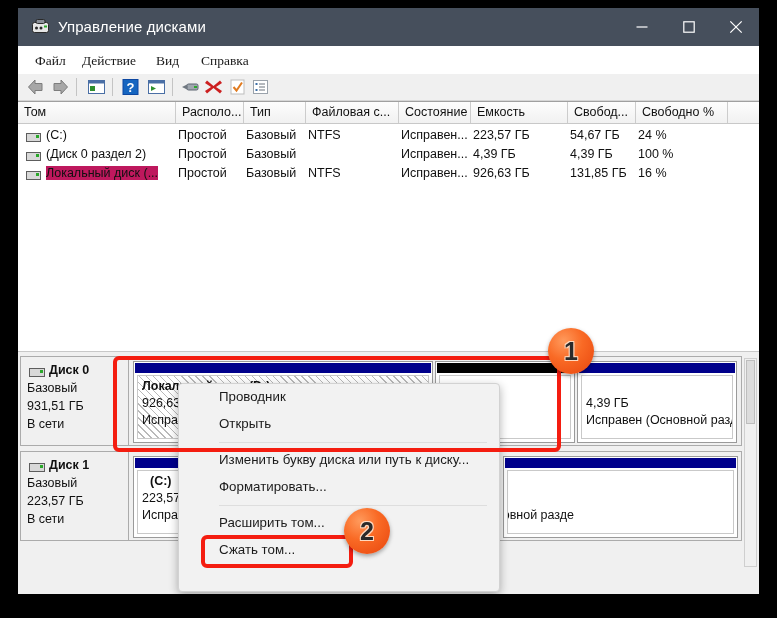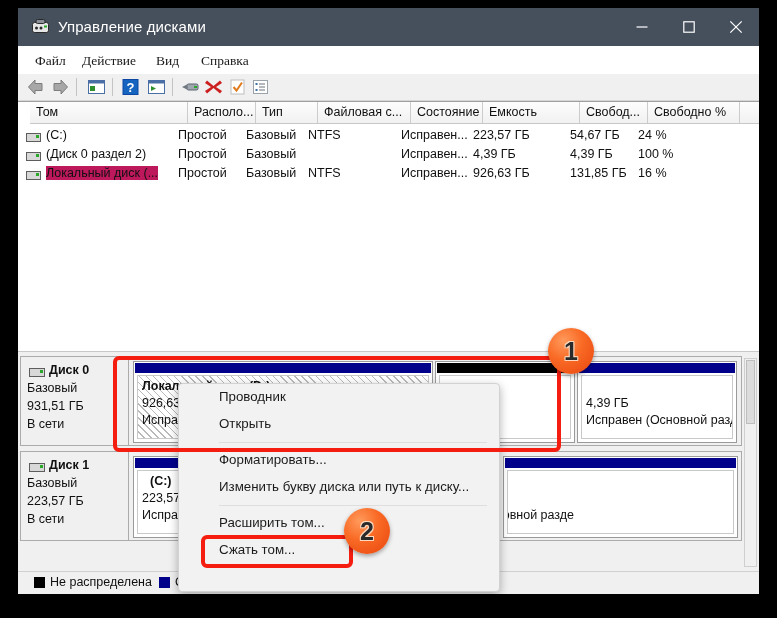--- a/index.html
+++ b/index.html
@@ -23,21 +23,21 @@
   
   .toolbar{position:absolute;left:0;top:66px;width:741px;height:26px;background:#f0f0f0;
            border-bottom:1px solid #d6d6d6;}
   .tbtn{position:absolute;top:3px;width:21px;height:20px;}
   .tbsep{position:absolute;top:4px;width:1px;height:18px;background:#c4c4c4;}
 
   
   .listpane{position:absolute;left:0;top:93px;width:741px;height:250px;background:#ffffff;
             border-top:1px solid #a0a0a0;}
   .colhdr{position:absolute;left:0;top:0;height:21px;width:741px;
-          background:linear-gradient(#fdfdfd,#f1f1f1);border-bottom:1px solid #c8c8c8;margin-left:12px;}
+          background:linear-gradient(#fdfdfd,#f1f1f1);border-bottom:1px solid #c8c8c8;}
   .ch{position:absolute;top:0;height:21px;border-right:1px solid #cccccc;box-sizing:border-box;}
   .ch span{position:absolute;left:6px;top:3px;font-size:12.5px;color:#101010;white-space:nowrap;}
   .vrow{position:absolute;left:0;height:20px;width:741px;}
   .vcell{position:absolute;top:2px;font-size:12.5px;color:#101010;white-space:nowrap;}
   .drvicon{position:absolute;left:8px;top:7px;width:13px;height:7px;background:#d8d8d8;
            border:1px solid #5d5d5d;}
   .drvicon i{position:absolute;right:1px;top:1px;width:3px;height:3px;background:#2aa82a;display:block;}
 
   
   .gsplit{position:absolute;left:0;top:343px;width:741px;height:2px;background:#f0f0f0;
@@ -338,42 +338,36 @@
           <div class="ptxt" style="top:37px;left:-110px">дамп памяти, Основной разде</div>
         </div>
       </div>
     </div>
 
     <div class="vscroll">
       <div class="vthumb"></div>
     </div>
   </div>
 
-  <div class="legend">
-    <div class="lgsw" style="left:16px;background:#000000"></div>
-    <div class="lgtx" style="left:32px">Не распределена</div>
-    <div class="lgsw" style="left:141px;background:#00008b"></div>
-    <div class="lgtx" style="left:157px">Осно</div>
-  </div>
 
   <div class="ctxmenu" style="left:160px;top:375px;width:320px">
     <div class="ctxitem">
           <span>Проводник</span>
         </div>
     <div class="ctxitem">
           <span>Открыть</span>
         </div>
     <div class="ctxsep">
           <i></i>
         </div>
     <div class="ctxitem">
+          <span>Изменить букву диска или путь к диску...</span>
+        </div>
+    <div class="ctxitem">
           <span>Форматировать...</span>
-        </div>
-    <div class="ctxitem">
-          <span>Изменить букву диска или путь к диску...</span>
         </div>
     <div class="ctxsep">
           <i></i>
         </div>
     <div class="ctxitem">
           <span>Расширить том...</span>
         </div>
     <div class="ctxitem">
           <span>Сжать том...</span>
         </div>

